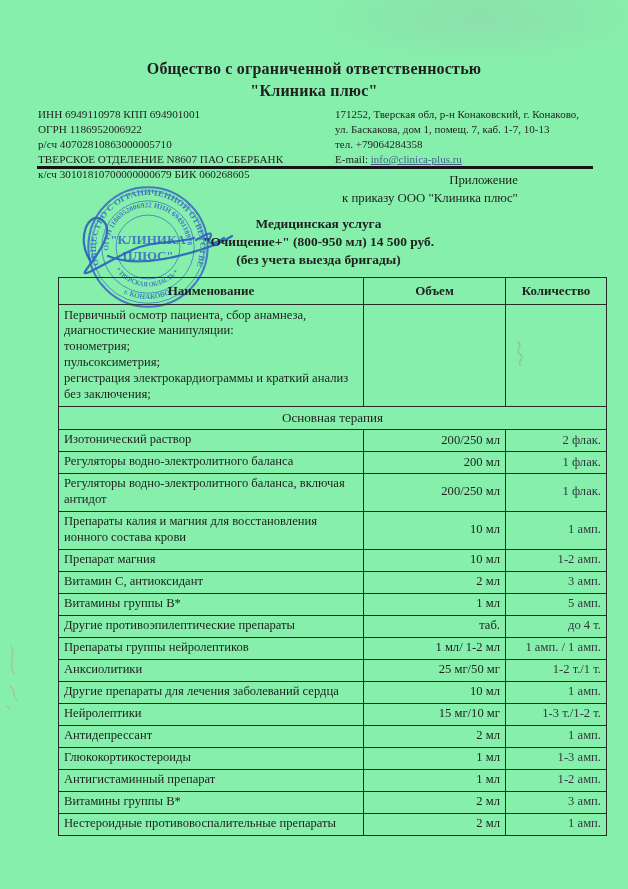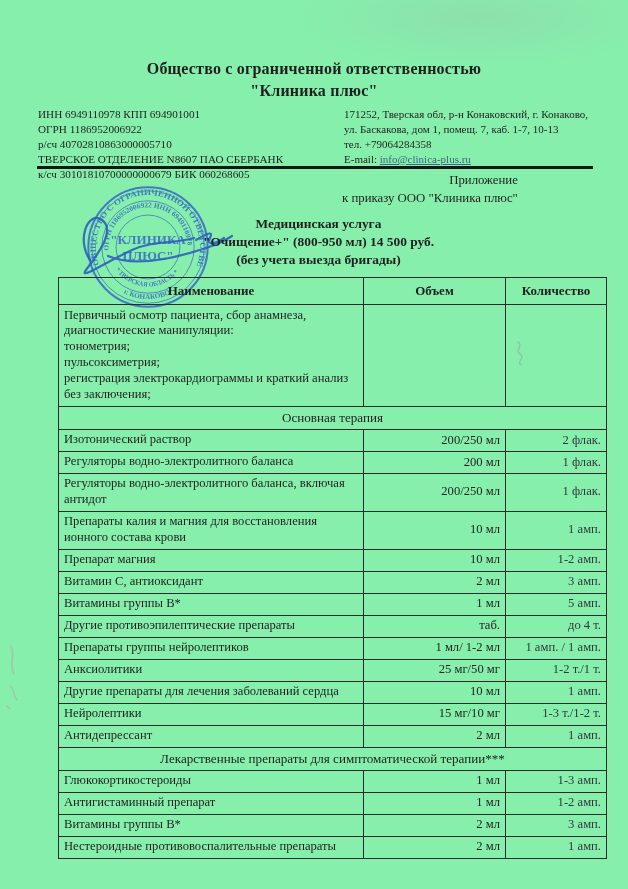--- a/index.html
+++ b/index.html
@@ -18,21 +18,21 @@
       linear-gradient(to left, rgba(150,150,150,.12), transparent 3%);
   }
   .abs { position:absolute; }
 
   
   .org-line { left:0; width:628px; text-align:center; font-weight:bold; font-size:16px; letter-spacing:.2px; }
   .org-type { top:60px; }
   .org-name { top:82px; }
 
   .req-block { left:38px; top:107px; font-size:11.2px; line-height:15px; white-space:nowrap; }
-  .contact-block { left:344px; top:107px; font-size:11px; line-height:15px; white-space:nowrap; }
+  .contact-block { left:335px; top:107px; font-size:11px; line-height:15px; white-space:nowrap; }
   .email-link { color:#44618c; text-decoration:underline; cursor:pointer; }
 
   .thick-rule { left:37px; top:166px; width:556px; height:3px; background:#151515; }
 
   .appendix-block { left:342px; top:172px; font-size:12.8px; line-height:17.5px;text-align:right; }
 
   .title-block { left:58px; top:215px; width:521px; text-align:center; font-weight:bold; font-size:13.4px; line-height:18px; }
 
   
   .stamp-svg { left:64px; top:163px; width:168px; height:168px; opacity:.88; }
@@ -224,23 +224,20 @@
             <td class="cell name-cell">Нейролептики</td>
             <td class="cell volume-cell">15 мг/10 мг</td>
             <td class="cell qty-cell">1-3 т./1-2 т.</td>
           </tr>
           <tr>
             <td class="cell name-cell">Антидепрессант</td>
             <td class="cell volume-cell">2 мл</td>
             <td class="cell qty-cell">1 амп.</td>
           </tr>
           <tr>
-            <td colspan="3" class="cell section-cell">Лекарственные препараты для симптоматической терапии***</td>
-          </tr>
-          <tr>
             <td class="cell name-cell">Глюкокортикостероиды</td>
             <td class="cell volume-cell">1 мл</td>
             <td class="cell qty-cell">1-3 амп.</td>
           </tr>
           <tr>
             <td class="cell name-cell">Антигистаминный препарат</td>
             <td class="cell volume-cell">1 мл</td>
             <td class="cell qty-cell">1-2 амп.</td>
           </tr>
           <tr>

